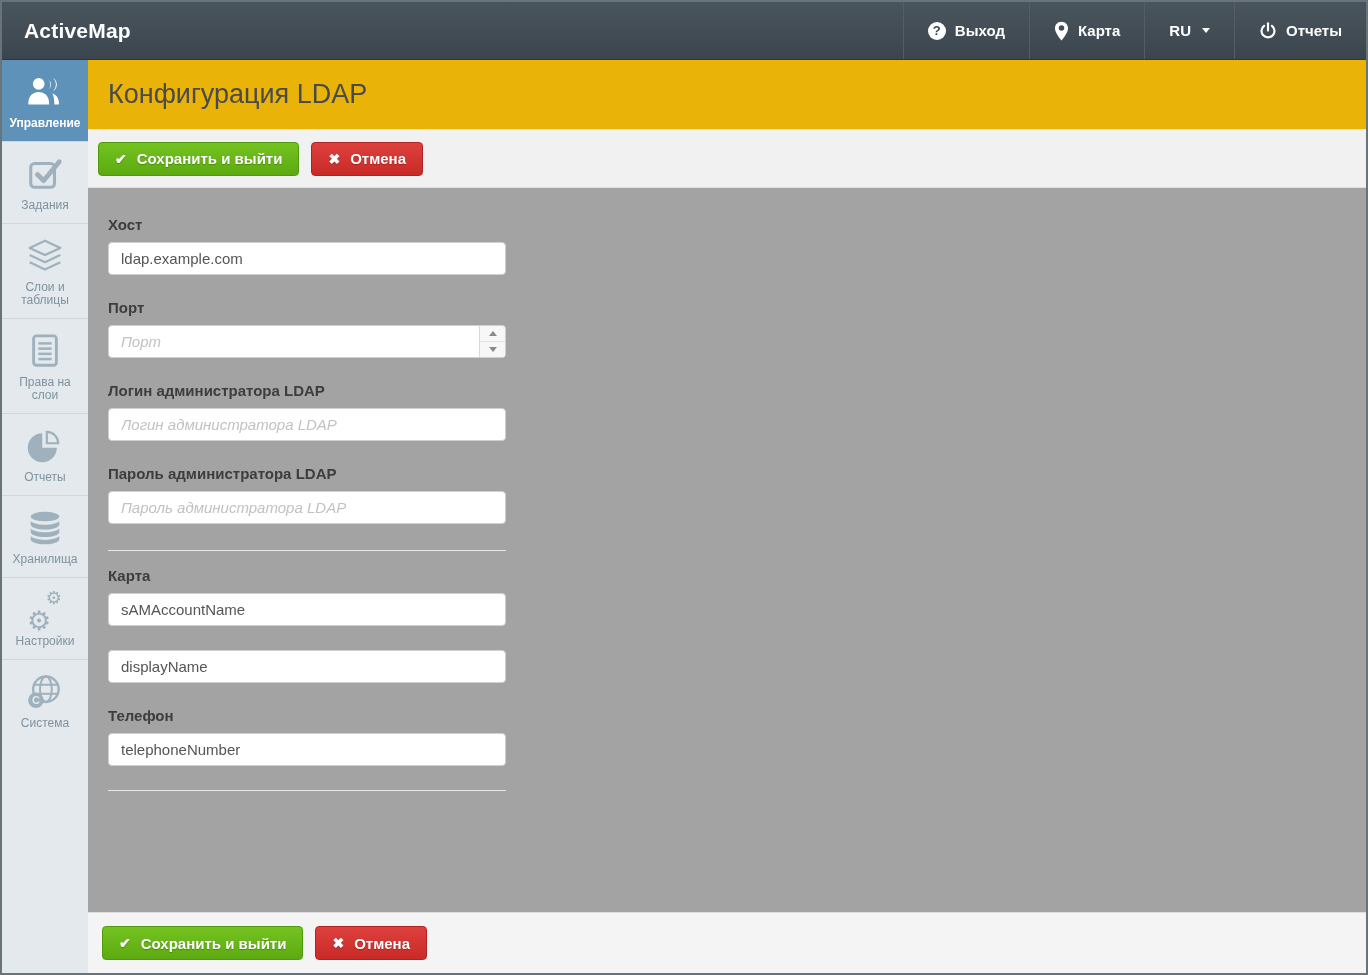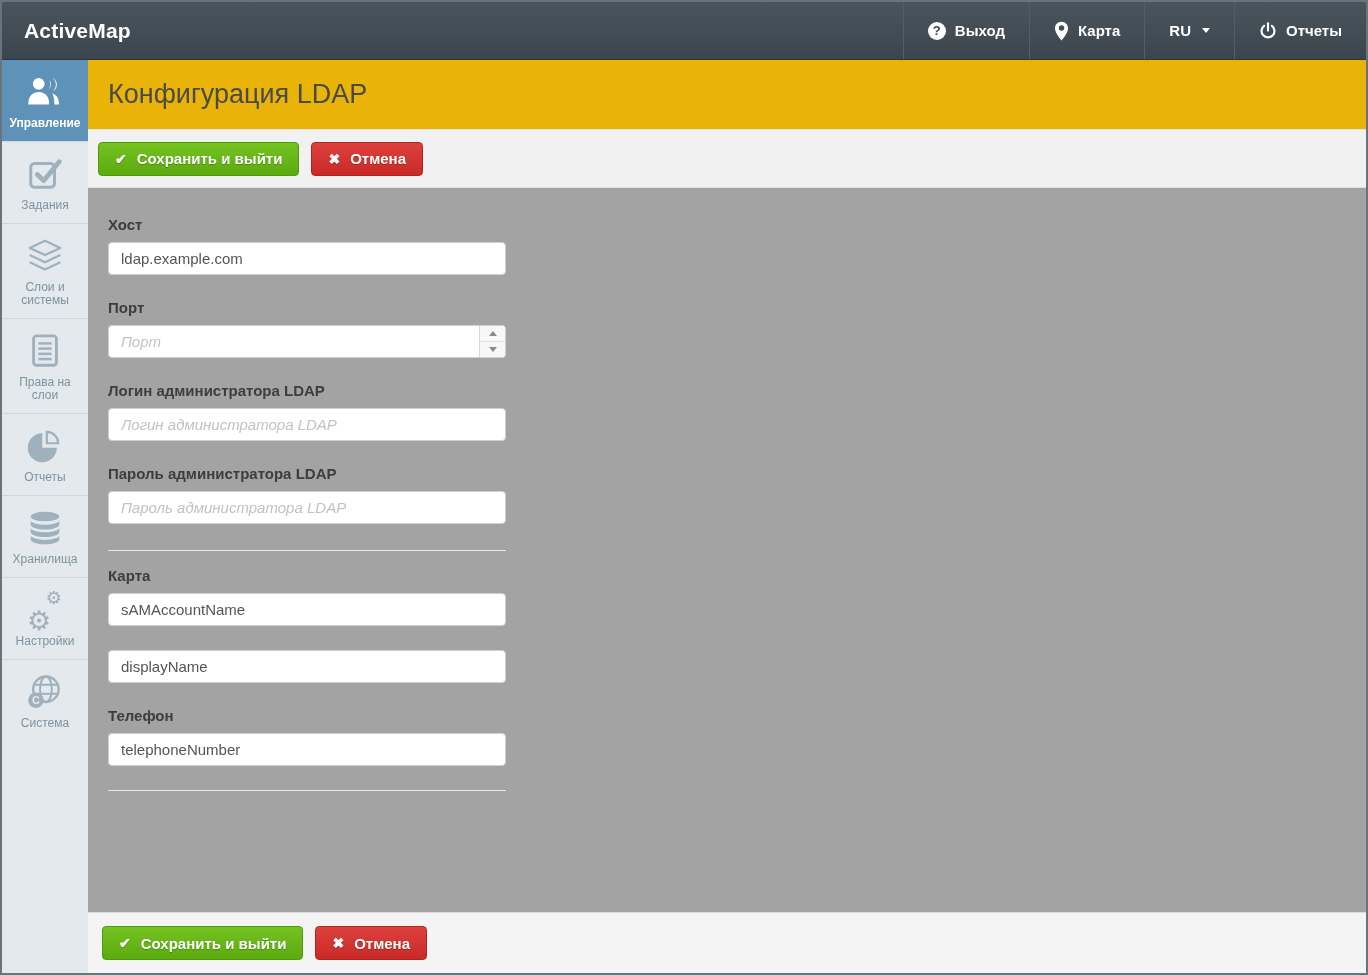--- a/index.html
+++ b/index.html
@@ -134,21 +134,21 @@
       </div>
 
       <div class="side-item">
         <span class="side-icon">
           <svg width="40" height="36" viewBox="0 0 44 40">
             <path d="M22 3L39 11 22 19 5 11z" fill="none" stroke="#9fb1bd" stroke-width="2.4" stroke-linejoin="round"></path>
             <path d="M5 19l17 8 17-8" fill="none" stroke="#9fb1bd" stroke-width="2.4" stroke-linejoin="round"></path>
             <path d="M5 27l17 8 17-8" fill="none" stroke="#9fb1bd" stroke-width="2.4" stroke-linejoin="round"></path>
           </svg>
         </span>
-        <span class="side-label">Слои и системы</span>
+        <span class="side-label">Слои и таблицы</span>
       </div>
 
       <div class="side-item">
         <span class="side-icon">
           <svg width="38" height="38" viewBox="0 0 40 40">
             <rect x="8" y="4" width="24" height="31" rx="3" fill="none" stroke="#9fb1bd" stroke-width="3"></rect>
             <line x1="13" y1="12" x2="27" y2="12" stroke="#9fb1bd" stroke-width="2.6"></line>
             <line x1="13" y1="17.5" x2="27" y2="17.5" stroke="#9fb1bd" stroke-width="2.6"></line>
             <line x1="13" y1="23" x2="27" y2="23" stroke="#9fb1bd" stroke-width="2.6"></line>
             <line x1="13" y1="28.5" x2="27" y2="28.5" stroke="#9fb1bd" stroke-width="2.6"></line>

